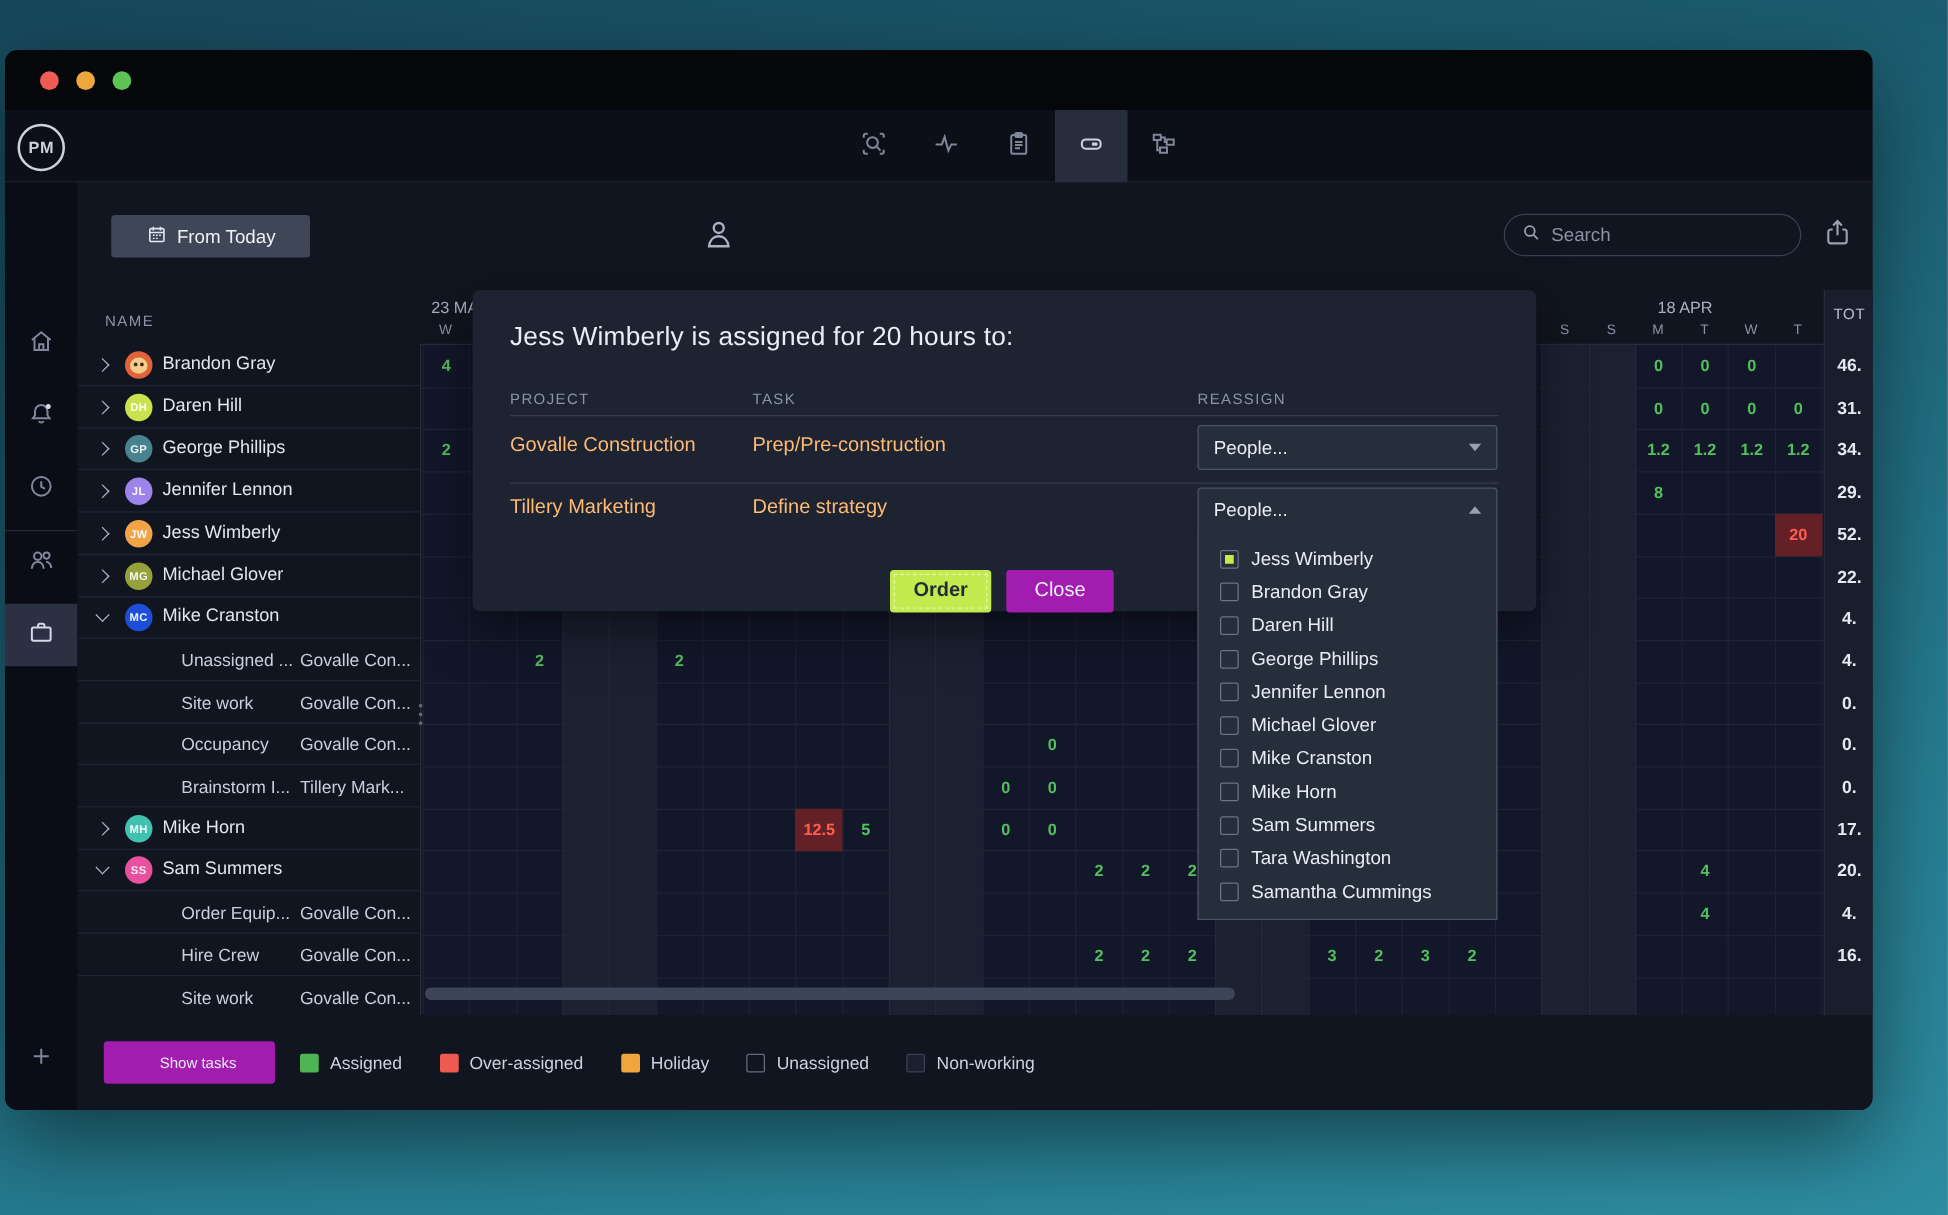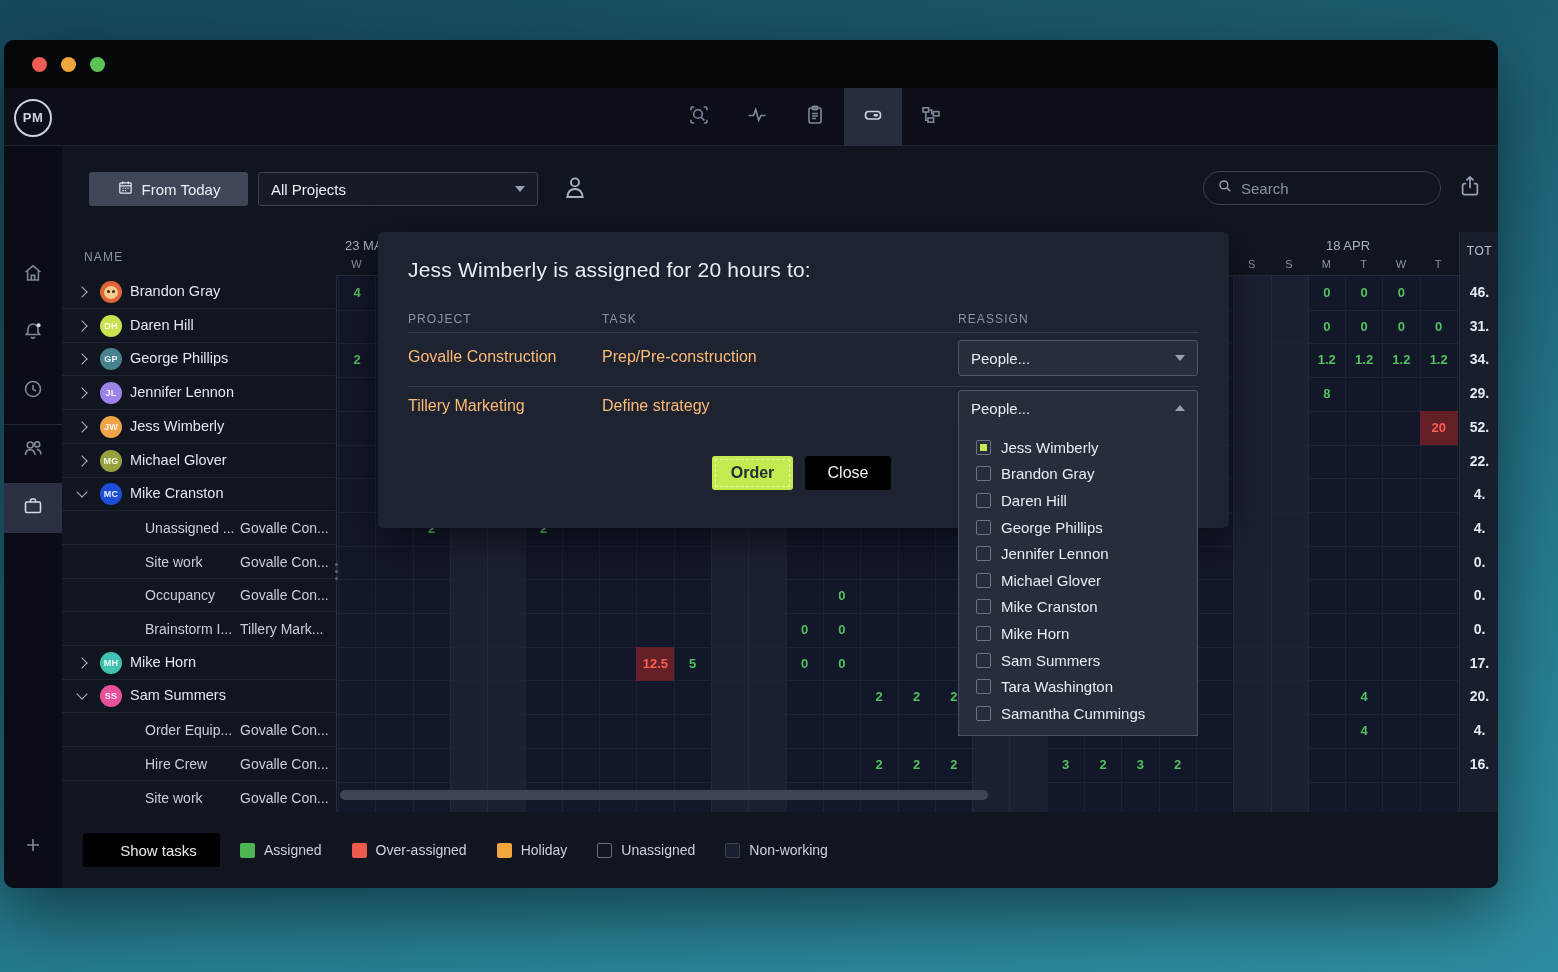--- a/index.html
+++ b/index.html
@@ -68,39 +68,39 @@
   .g-rowline { position:absolute; left:0; width:1122px; height:1px; background:#1e2434; }
   .g-cell { position:absolute; width:38px; height:34px; line-height:34px; text-align:center; font-size:13px; font-weight:bold; color:#53c05e; }
   .g-cell.over { background:#632127; color:#ff5d50; }
   .hscroll { position:absolute; left:3px; top:514px; width:648px; height:10px; border-radius:5px; background:#3d4456; z-index:4; }
 
   .tot-col { position:absolute; left:1455px; top:192px; width:39px; height:580px; background:#191e2d; border-left:1px solid #262c3c; z-index:2; overflow:hidden; }
   .tot-header { position:absolute; left:0; top:12px; width:39px; text-align:center; font-size:12px; letter-spacing:.5px; color:#b9c0cf; }
   .tot-cell { position:absolute; left:0; width:39px; height:34px; line-height:34px; text-align:center; font-size:14px; font-weight:bold; color:#e4e8f1; border-bottom:1px solid #2026355; }
 
   .bottombar { position:absolute; left:58px; right:0; bottom:0; height:76px; background:#11151f; z-index:5; display:flex; align-items:center; }
-  .btn-showtasks { margin-left:21px; width:137px; height:34px; background:#000000; border-radius:3px; color:#e8ebf2; font-size:15px;
+  .btn-showtasks { margin-left:21px; width:137px; height:34px; background:#a21caf; border-radius:3px; color:#e8ebf2; font-size:12px;
     display:flex; align-items:center; justify-content:center;padding-left:14px; }
   .legend { display:flex; align-items:center; gap:30px; margin-left:20px; }
   .legend-item { display:flex; align-items:center; gap:9px; }
   .legend-swatch { width:15px; height:15px; border-radius:2px; }
   .legend-label { font-size:14px; color:#ccd2de; }
 
-  .modal { position:absolute; left:374px; top:192px; width:851px; height:296px; background:#1d2330; border-radius:6px;
+  .modal { position:absolute; left:374px; top:192px; width:851px; height:257px; background:#1d2330; border-radius:6px;
     box-shadow:0 14px 40px rgba(0,0,0,.5); z-index:10; }
   .modal-title { position:absolute; left:30px; top:26px; font-size:21px; font-weight:500; color:#e9edf4; letter-spacing:.2px; }
   .m-colhead { position:absolute; top:80px; font-size:12px; letter-spacing:1.1px; color:#8a93a8; }
   .m-divider { position:absolute; left:30px; width:791px; height:1px; background:#353c4e; }
   .m-text { position:absolute; font-size:16px; color:#fdba74; }
   .m-select { position:absolute; left:580px; width:240px; height:36px; background:#262d3b; border:1px solid #4c556a; border-radius:3px;
     color:#e9edf4; font-size:15px; display:flex; align-items:center; padding:0 12px; }
   .btn-save { position:absolute; left:334px; top:224px; width:81px; height:34px; background:#c3ea4e; border-radius:3px;
     color:#252c39; font-size:16px; font-weight:bold; display:flex; align-items:center; justify-content:center;
     outline:1px dashed #e4f5ac; outline-offset:-4px; }
-  .btn-close { position:absolute; left:427px; top:224px; width:86px; height:34px; background:#000000; border-radius:3px;
+  .btn-close { position:absolute; left:427px; top:224px; width:86px; height:34px; background:#a21caf; border-radius:3px;
     color:#eef1f6; font-size:16px; display:flex; align-items:center; justify-content:center; }
 
   .dropdown { position:absolute; left:954px; top:384px; width:240px; height:312px; background:#262d3b; border:1px solid #4a5365;
     border-top:none; z-index:12; padding-top:10px; }
   .opt { position:relative; height:26.6px; display:flex; align-items:center; padding-left:17px; }
   .opt-box { width:15px; height:15px; border:1px solid #6a7488; border-radius:2px; margin-right:10px; position:relative; }
   .opt-box.checked::after { content:''; position:absolute; left:3px; top:3px; width:7px; height:7px; background:#c3ea4e; }
   .opt-label { font-size:15px; color:#e8ecf4; }
 </style>
 </head>
@@ -203,24 +203,20 @@
 
   <div class="btn-fromtoday">
     <span><svg width="17" height="17" viewBox="0 0 24 24" fill="none" stroke="#e4e8f0" stroke-width="1.8">
       <rect x="4" y="5.5" width="16" height="14.5" rx="1.4"></rect>
           <path d="M8 3.5v4M16 3.5v4M4 9.8h16"></path>
       <path d="M7.5 13h2M11 13h2M14.5 13h2M7.5 16.5h2M11 16.5h2" stroke-width="1.6"></path>
     </svg></span>
     <span>From Today</span>
   </div>
 
-  <div class="sel-projects">
-    <span>All Projects</span>
-    <span class="caret-down"></span>
-  </div>
 
   <div class="person-filter">
     <span><svg width="30" height="30" viewBox="0 0 24 24" fill="none" stroke="#aab3c5" stroke-width="1.5">
       <circle cx="12" cy="8.3" r="3.2"></circle>
           <path d="M5.8 20c.5-4.2 3-6.4 6.2-6.4s5.7 2.2 6.2 6.4z"></path>
     </svg></span>
   </div>
 
   <div class="search">
     <span><svg width="18" height="18" viewBox="0 0 24 24" fill="none" stroke="#98a0b2" stroke-width="1.9">

